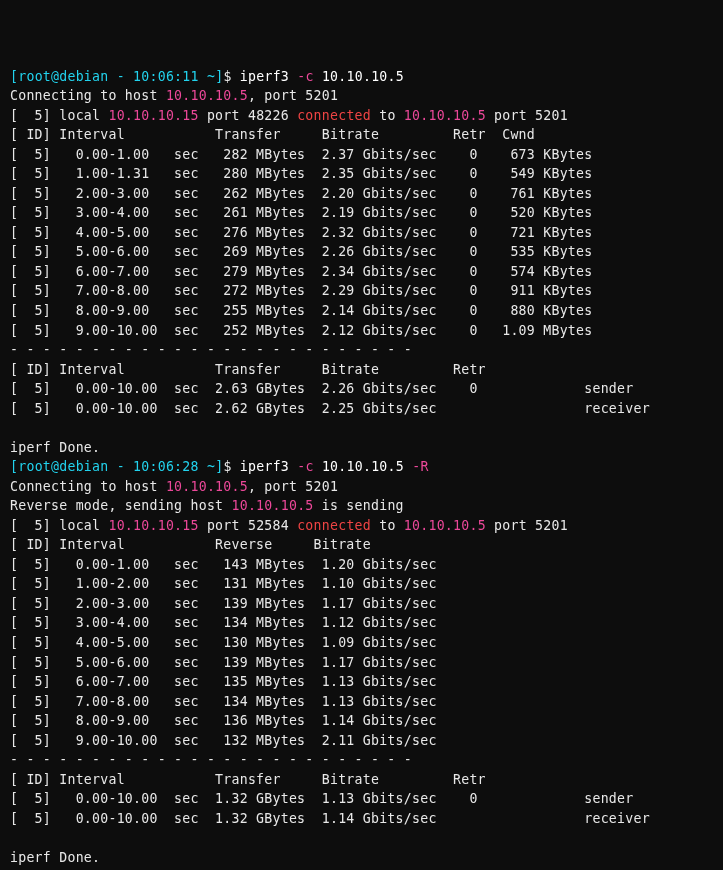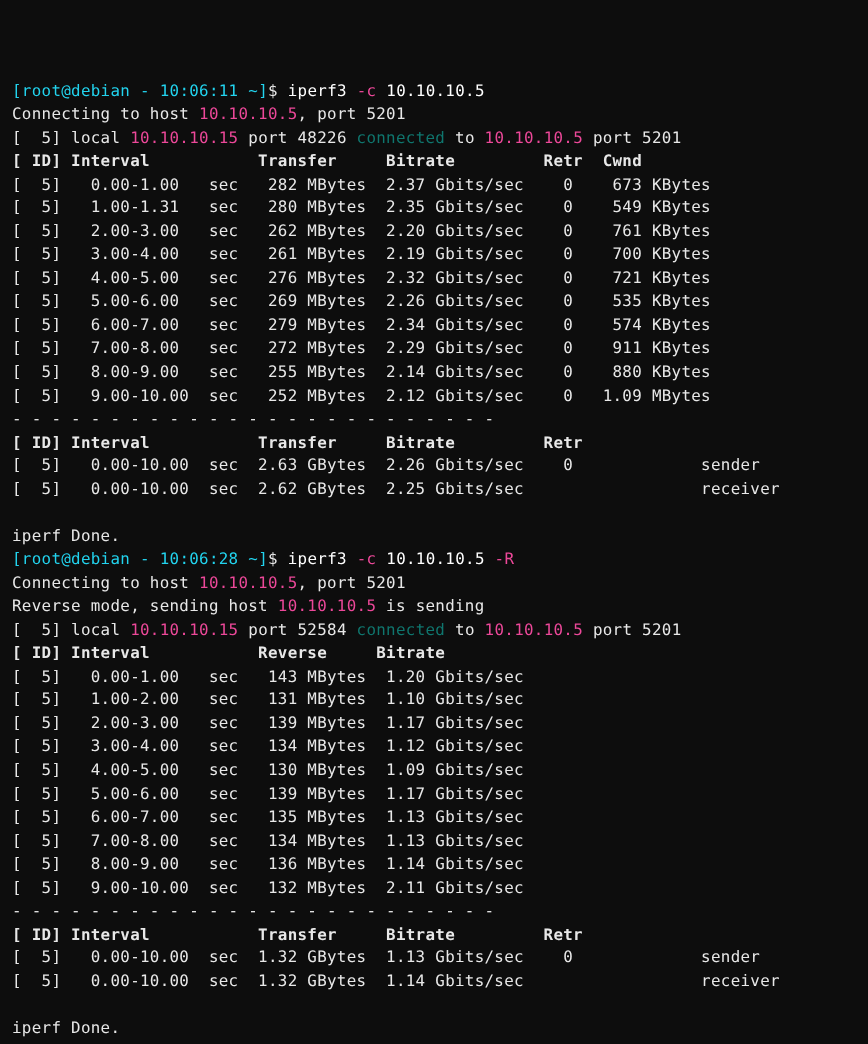--- a/index.html
+++ b/index.html
@@ -16,36 +16,36 @@
   .prompt-open  { color: #22d3ee; }
   .prompt-user  { color: #22d3ee; }
   .prompt-sep   { color: #22d3ee; }
   .prompt-time  { color: #22d3ee; }
   .prompt-path  { color: #22d3ee; }
   .prompt-close { color: #22d3ee; }
   .prompt-dollar{ color: #e8e8e8; }
   .cmd          { color: #ffffff; font-weight: 500; }
   .flag         { color: #ec4899; }
   .ip           { color: #ec4899; }
-  .connected    { color: #0f766e; }
+  .connected    { color: #ef4444; }
   .dim          { color: #e8e8e8; }
-  .bold         { font-weight: 700; }
+  .bold         { font-weight: 400; }
 </style>
 </head>
 <body>
 
 
 <div id="terminal"><span class="prompt-open">[</span><span class="prompt-user">root@debian</span><span class="prompt-sep"> - </span><span class="prompt-time">10:06:11</span><span class="prompt-sep"> </span><span class="prompt-path">~</span><span class="prompt-close">]</span><span class="prompt-dollar">$ </span><span class="cmd">iperf3</span> <span class="flag">-c</span> <span class="cmd">10.10.10.5</span>
 <span class="dim">Connecting to host </span><span class="ip">10.10.10.5</span><span class="dim">, port 5201</span>
 <span class="dim">[  5] local </span><span class="ip">10.10.10.15</span><span class="dim"> port 48226 </span><span class="connected">connected</span><span class="dim"> to </span><span class="ip">10.10.10.5</span><span class="dim"> port 5201</span>
 <span class="dim bold">[ ID] Interval           Transfer     Bitrate         Retr  Cwnd</span>
 <span class="dim">[  5]   0.00-1.00   sec   282 MBytes  2.37 Gbits/sec    0    673 KBytes</span>
 <span class="dim">[  5]   1.00-1.31   sec   280 MBytes  2.35 Gbits/sec    0    549 KBytes</span>
 <span class="dim">[  5]   2.00-3.00   sec   262 MBytes  2.20 Gbits/sec    0    761 KBytes</span>
-<span class="dim">[  5]   3.00-4.00   sec   261 MBytes  2.19 Gbits/sec    0    700 KBytes</span>
+<span class="dim">[  5]   3.00-4.00   sec   261 MBytes  2.19 Gbits/sec    0    520 KBytes</span>
 <span class="dim">[  5]   4.00-5.00   sec   276 MBytes  2.32 Gbits/sec    0    721 KBytes</span>
 <span class="dim">[  5]   5.00-6.00   sec   269 MBytes  2.26 Gbits/sec    0    535 KBytes</span>
 <span class="dim">[  5]   6.00-7.00   sec   279 MBytes  2.34 Gbits/sec    0    574 KBytes</span>
 <span class="dim">[  5]   7.00-8.00   sec   272 MBytes  2.29 Gbits/sec    0    911 KBytes</span>
 <span class="dim">[  5]   8.00-9.00   sec   255 MBytes  2.14 Gbits/sec    0    880 KBytes</span>
 <span class="dim">[  5]   9.00-10.00  sec   252 MBytes  2.12 Gbits/sec    0   1.09 MBytes</span>
 <span class="dim">- - - - - - - - - - - - - - - - - - - - - - - - -</span>
 <span class="dim bold">[ ID] Interval           Transfer     Bitrate         Retr</span>
 <span class="dim">[  5]   0.00-10.00  sec  2.63 GBytes  2.26 Gbits/sec    0             sender</span>
 <span class="dim">[  5]   0.00-10.00  sec  2.62 GBytes  2.25 Gbits/sec                  receiver</span>

